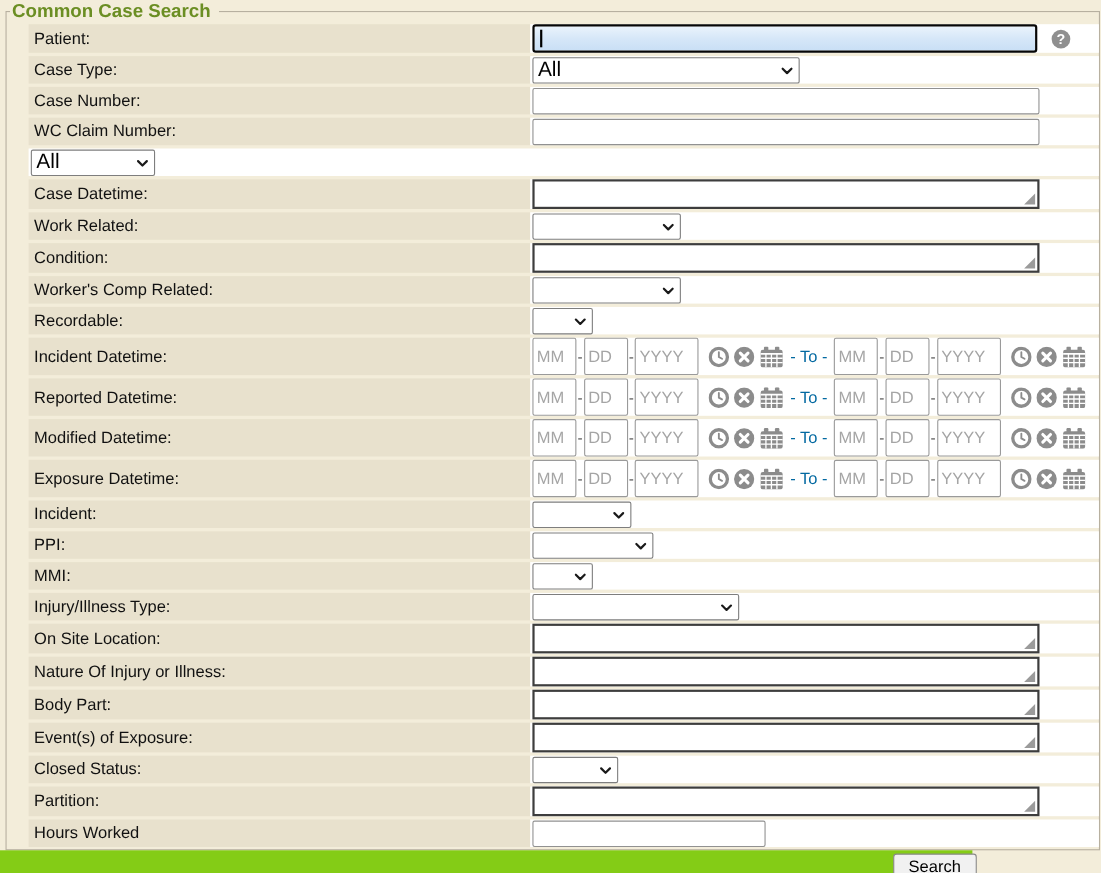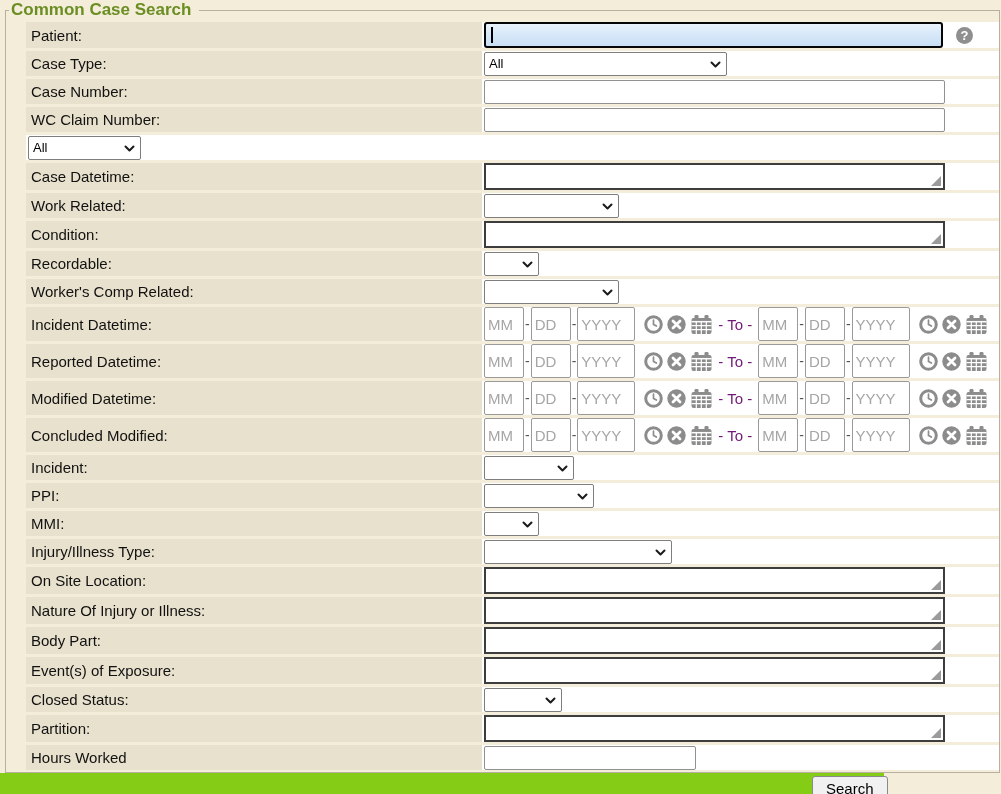--- a/index.html
+++ b/index.html
@@ -49,21 +49,21 @@
     width:17px; height:17px; border-radius:50%;
     background:#8f8f8f; color:#fff; font-size:13px; font-weight:bold;
     display:flex; align-items:center; justify-content:center;
     margin-left:13px; flex:none;
   }
   
   .sel{ position:relative; display:inline-flex; }
   .sel select{
     appearance:none; -webkit-appearance:none; box-sizing:border-box;
     height:24px; border:1px solid #7e7e7e; border-radius:2px;
-    background:#fff; font-size:13px; font-family:inherit;
+    background:#fff; font-size:19px; font-family:inherit;
     padding:0 24px 0 4px; color:#000;
   }
   .sel .chev{ position:absolute; right:6px; top:9px; pointer-events:none; line-height:0; }
   
   .ta-wrap{ position:relative; line-height:0; }
   textarea.ta{
     box-sizing:border-box; width:461px; height:27px;
     border:2px solid #3d3d3d; border-radius:0;
     resize:none; overflow:hidden;
     font-family:inherit; font-size:15px; padding:2px 4px; background:#fff;
@@ -80,21 +80,21 @@
     font-size:15px; font-family:inherit; padding:16px 3px; color:#15803d; background:#fff;
   }
   .dt::placeholder{ color:#a5a5a5; opacity:1; }
   .dt.mm,.dt.dd{ width:40px; }
   .dt.yy{ width:58px; }
   .dash{ color:#555; margin:0 1px; font-size:14px; }
   .icon{ line-height:0; display:inline-flex; }
   .icon.clock{ margin-left:9px; }
   .icon.clear{ margin-left:4px; }
   .icon.cal{ margin-left:5px; }
-  .tosep{ color:#701a75; font-size:15px; margin:0 6px; }
+  .tosep{ color:#0369a1; font-size:15px; margin:0 6px; }
   
   .search-row{ width:884px; height:30px; background:#84cc16; }
   .search-btn{
     margin:3px 0 0 812px; height:24px; padding:0 13px;
     font-size:15px; font-family:inherit; color:#000;
     background:#f1f1f1; border:1px solid #8a8a8a; border-radius:3px;
   }
 </style>
 </head>
 <body>
@@ -169,44 +169,44 @@
   </div>
 
   <div class="row">
     <div class="cell-label">Condition:</div>
     <div class="cell-input">
       <span class="ta-wrap"><textarea class="ta" style=""></textarea><span class="resizer"></span></span>
     </div>
   </div>
 
   <div class="row">
+    <div class="cell-label">Worker's Comp Related:</div>
+    <div class="cell-input">
+      <span class="sel">
+          <select style="width:135px"><option></option></select>
+          <span class="chev"><svg width="11" height="7" viewBox="0 0 11 7">
+              <path d="M1.5 1.5 5.5 5.5 9.5 1.5" fill="none" stroke="#1a1a1a" stroke-width="2" stroke-linecap="round" stroke-linejoin="round"></path>
+            </svg></span>
+        </span>
+    </div>
+  </div>
+
+  <div class="row">
     <div class="cell-label">Recordable:</div>
     <div class="cell-input">
       <span class="sel">
           <select style="width:55px"><option></option></select>
           <span class="chev"><svg width="11" height="7" viewBox="0 0 11 7">
               <path d="M1.5 1.5 5.5 5.5 9.5 1.5" fill="none" stroke="#1a1a1a" stroke-width="2" stroke-linecap="round" stroke-linejoin="round"></path>
             </svg></span>
         </span>
     </div>
   </div>
 
   <div class="row">
-    <div class="cell-label">Worker's Comp Related:</div>
-    <div class="cell-input">
-      <span class="sel">
-          <select style="width:135px"><option></option></select>
-          <span class="chev"><svg width="11" height="7" viewBox="0 0 11 7">
-              <path d="M1.5 1.5 5.5 5.5 9.5 1.5" fill="none" stroke="#1a1a1a" stroke-width="2" stroke-linecap="round" stroke-linejoin="round"></path>
-            </svg></span>
-        </span>
-    </div>
-  </div>
-
-  <div class="row">
     <div class="cell-label">Incident Datetime:</div>
     <div class="cell-input">
       <input class="dt mm" placeholder="MM" style="">
       <span class="dash">-</span>
       <input class="dt dd" placeholder="DD" style="">
       <span class="dash">-</span>
       <input class="dt yy" placeholder="YYYY" style="">
       <span class="icon clock">
           <svg width="19" height="19" viewBox="0 0 19 19">
             <circle cx="9.5" cy="9.5" r="7.8" fill="#fff" stroke="#8c8c8c" stroke-width="3"></circle>
@@ -370,21 +370,21 @@
             <rect x="3.5" y="0" width="4" height="5" rx="1.2" fill="#8c8c8c"></rect>
             <rect x="13.5" y="0" width="4" height="5" rx="1.2" fill="#8c8c8c"></rect>
             <path d="M0.5 6.7h20" stroke="#fff" stroke-width="1.5"></path>
             <path d="M5.3 6.7v12.3M10.3 6.7v12.3M15.3 6.7v12.3M0.5 10.7h20M0.5 14.7h20" stroke="#fff" stroke-width="1.2"></path>
           </svg>
         </span>
     </div>
   </div>
 
   <div class="row">
-    <div class="cell-label">Concluded Modified:</div>
+    <div class="cell-label">Exposure Datetime:</div>
     <div class="cell-input">
       <input class="dt mm" placeholder="MM" style="">
       <span class="dash">-</span>
       <input class="dt dd" placeholder="DD" style="">
       <span class="dash">-</span>
       <input class="dt yy" placeholder="YYYY" style="">
       <span class="icon clock">
           <svg width="19" height="19" viewBox="0 0 19 19">
             <circle cx="9.5" cy="9.5" r="7.8" fill="#fff" stroke="#8c8c8c" stroke-width="3"></circle>
             <path d="M9.5 5.2v4.3l2.9 1.6" stroke="#8c8c8c" stroke-width="1.7" fill="none" stroke-linecap="round"></path>

